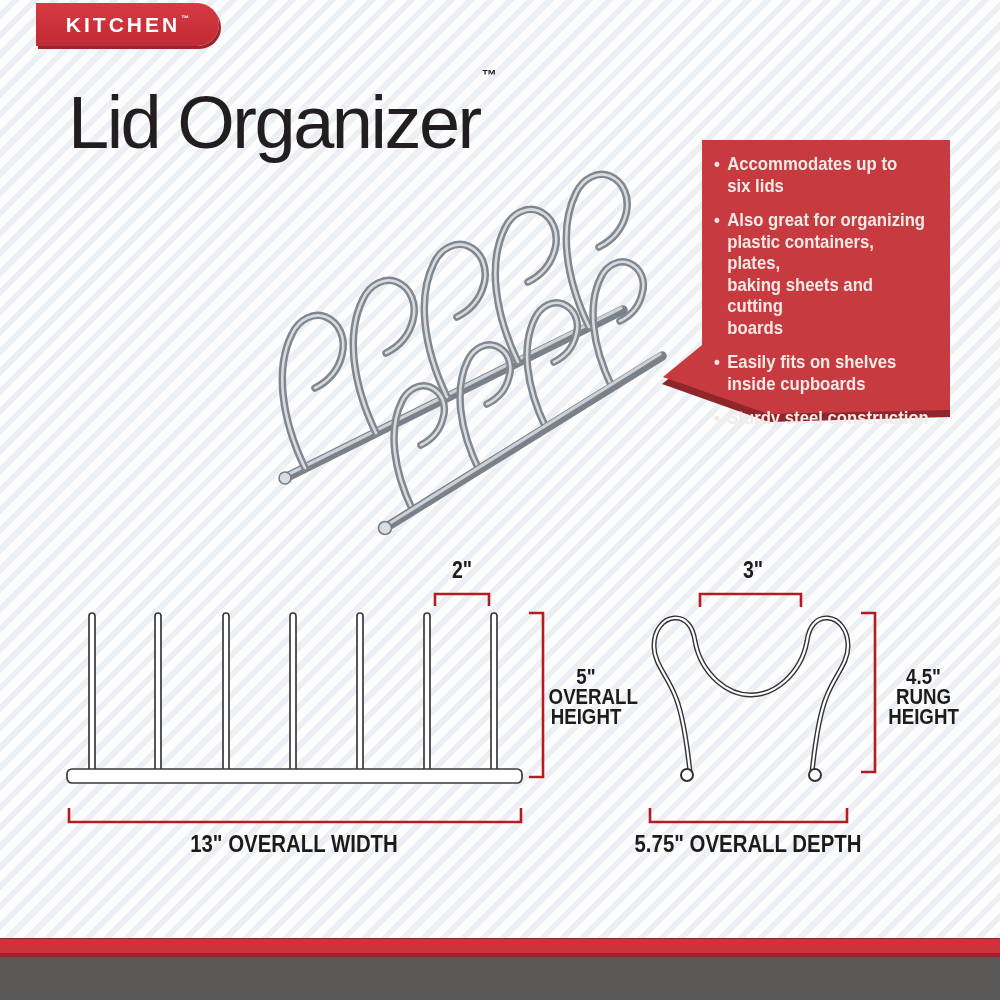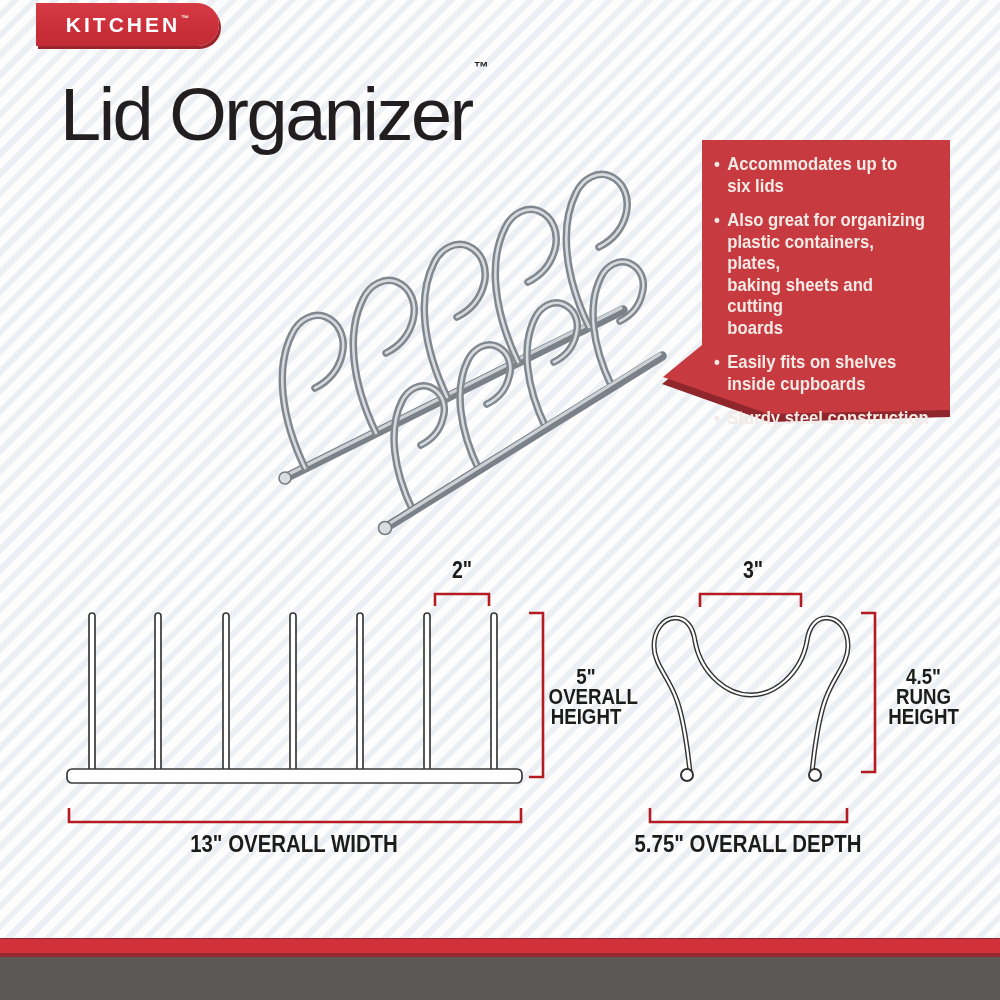--- a/index.html
+++ b/index.html
@@ -28,21 +28,21 @@
     border-radius:0 22px 22px 0;
     box-shadow:2px 3px 0 #9b242b;
     display:flex;align-items:center;justify-content:center;margin-left:36px;
   }
   .badge-text{
     color:#ffffff;font-weight:700;font-size:21px;letter-spacing:3px;
   }
   .badge-tm{color:#ffffff;font-size:8px;font-weight:700;margin-left:1px;position:relative;top:-6px;}
   
   .title{
-    position:absolute;left:60px;top:78px;margin:0;
+    position:absolute;left:60px;top:78px;margin:8px;
     font-size:74px;font-weight:400;letter-spacing:-2.5px;color:var(--ink);
     line-height:1;white-space:nowrap;
   }
   .title-tm{font-size:15px;font-weight:700;position:relative;top:-42px;left:2px;letter-spacing:0;}
   
   .photo{position:absolute;left:225px;top:160px;width:450px;height:400px;}
   .wd{fill:none;stroke:#81878e;stroke-width:7.5;stroke-linecap:round;}
   .wl{fill:none;stroke:#d7dbdf;stroke-width:2.6;stroke-linecap:round;}
   .rail-d{fill:none;stroke:#7b8188;stroke-width:9.5;stroke-linecap:round;}
   .rail-l{fill:none;stroke:#ccd1d5;stroke-width:3.2;stroke-linecap:round;}

